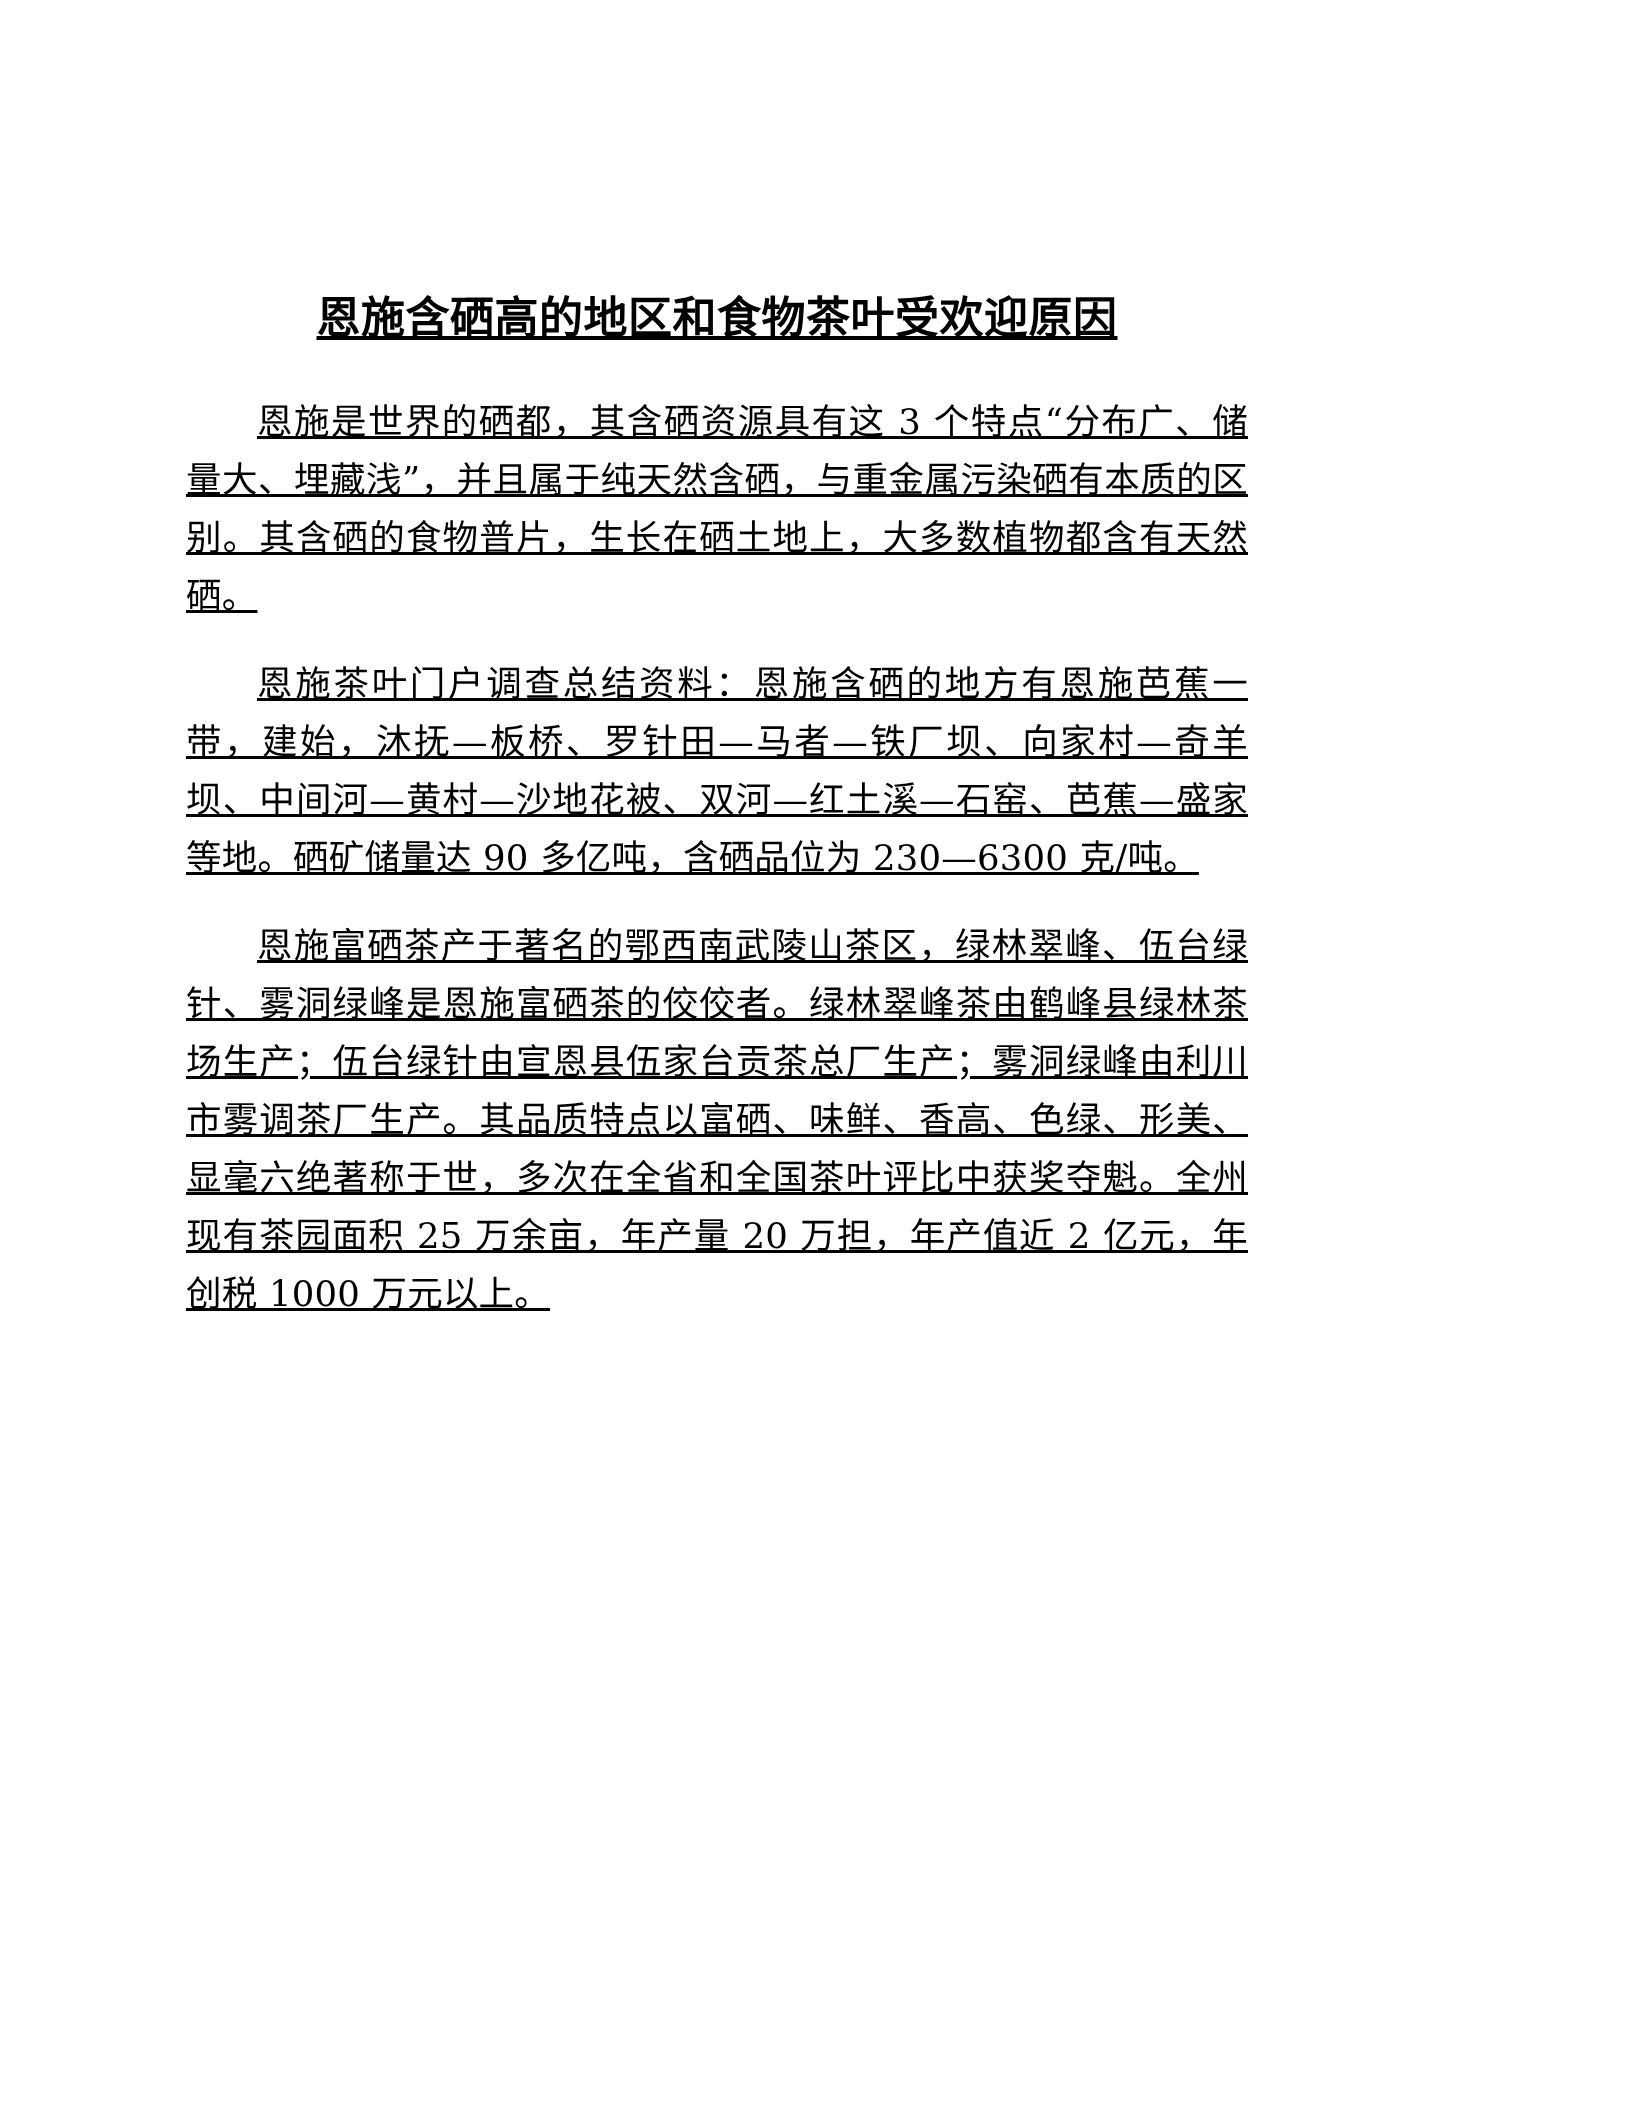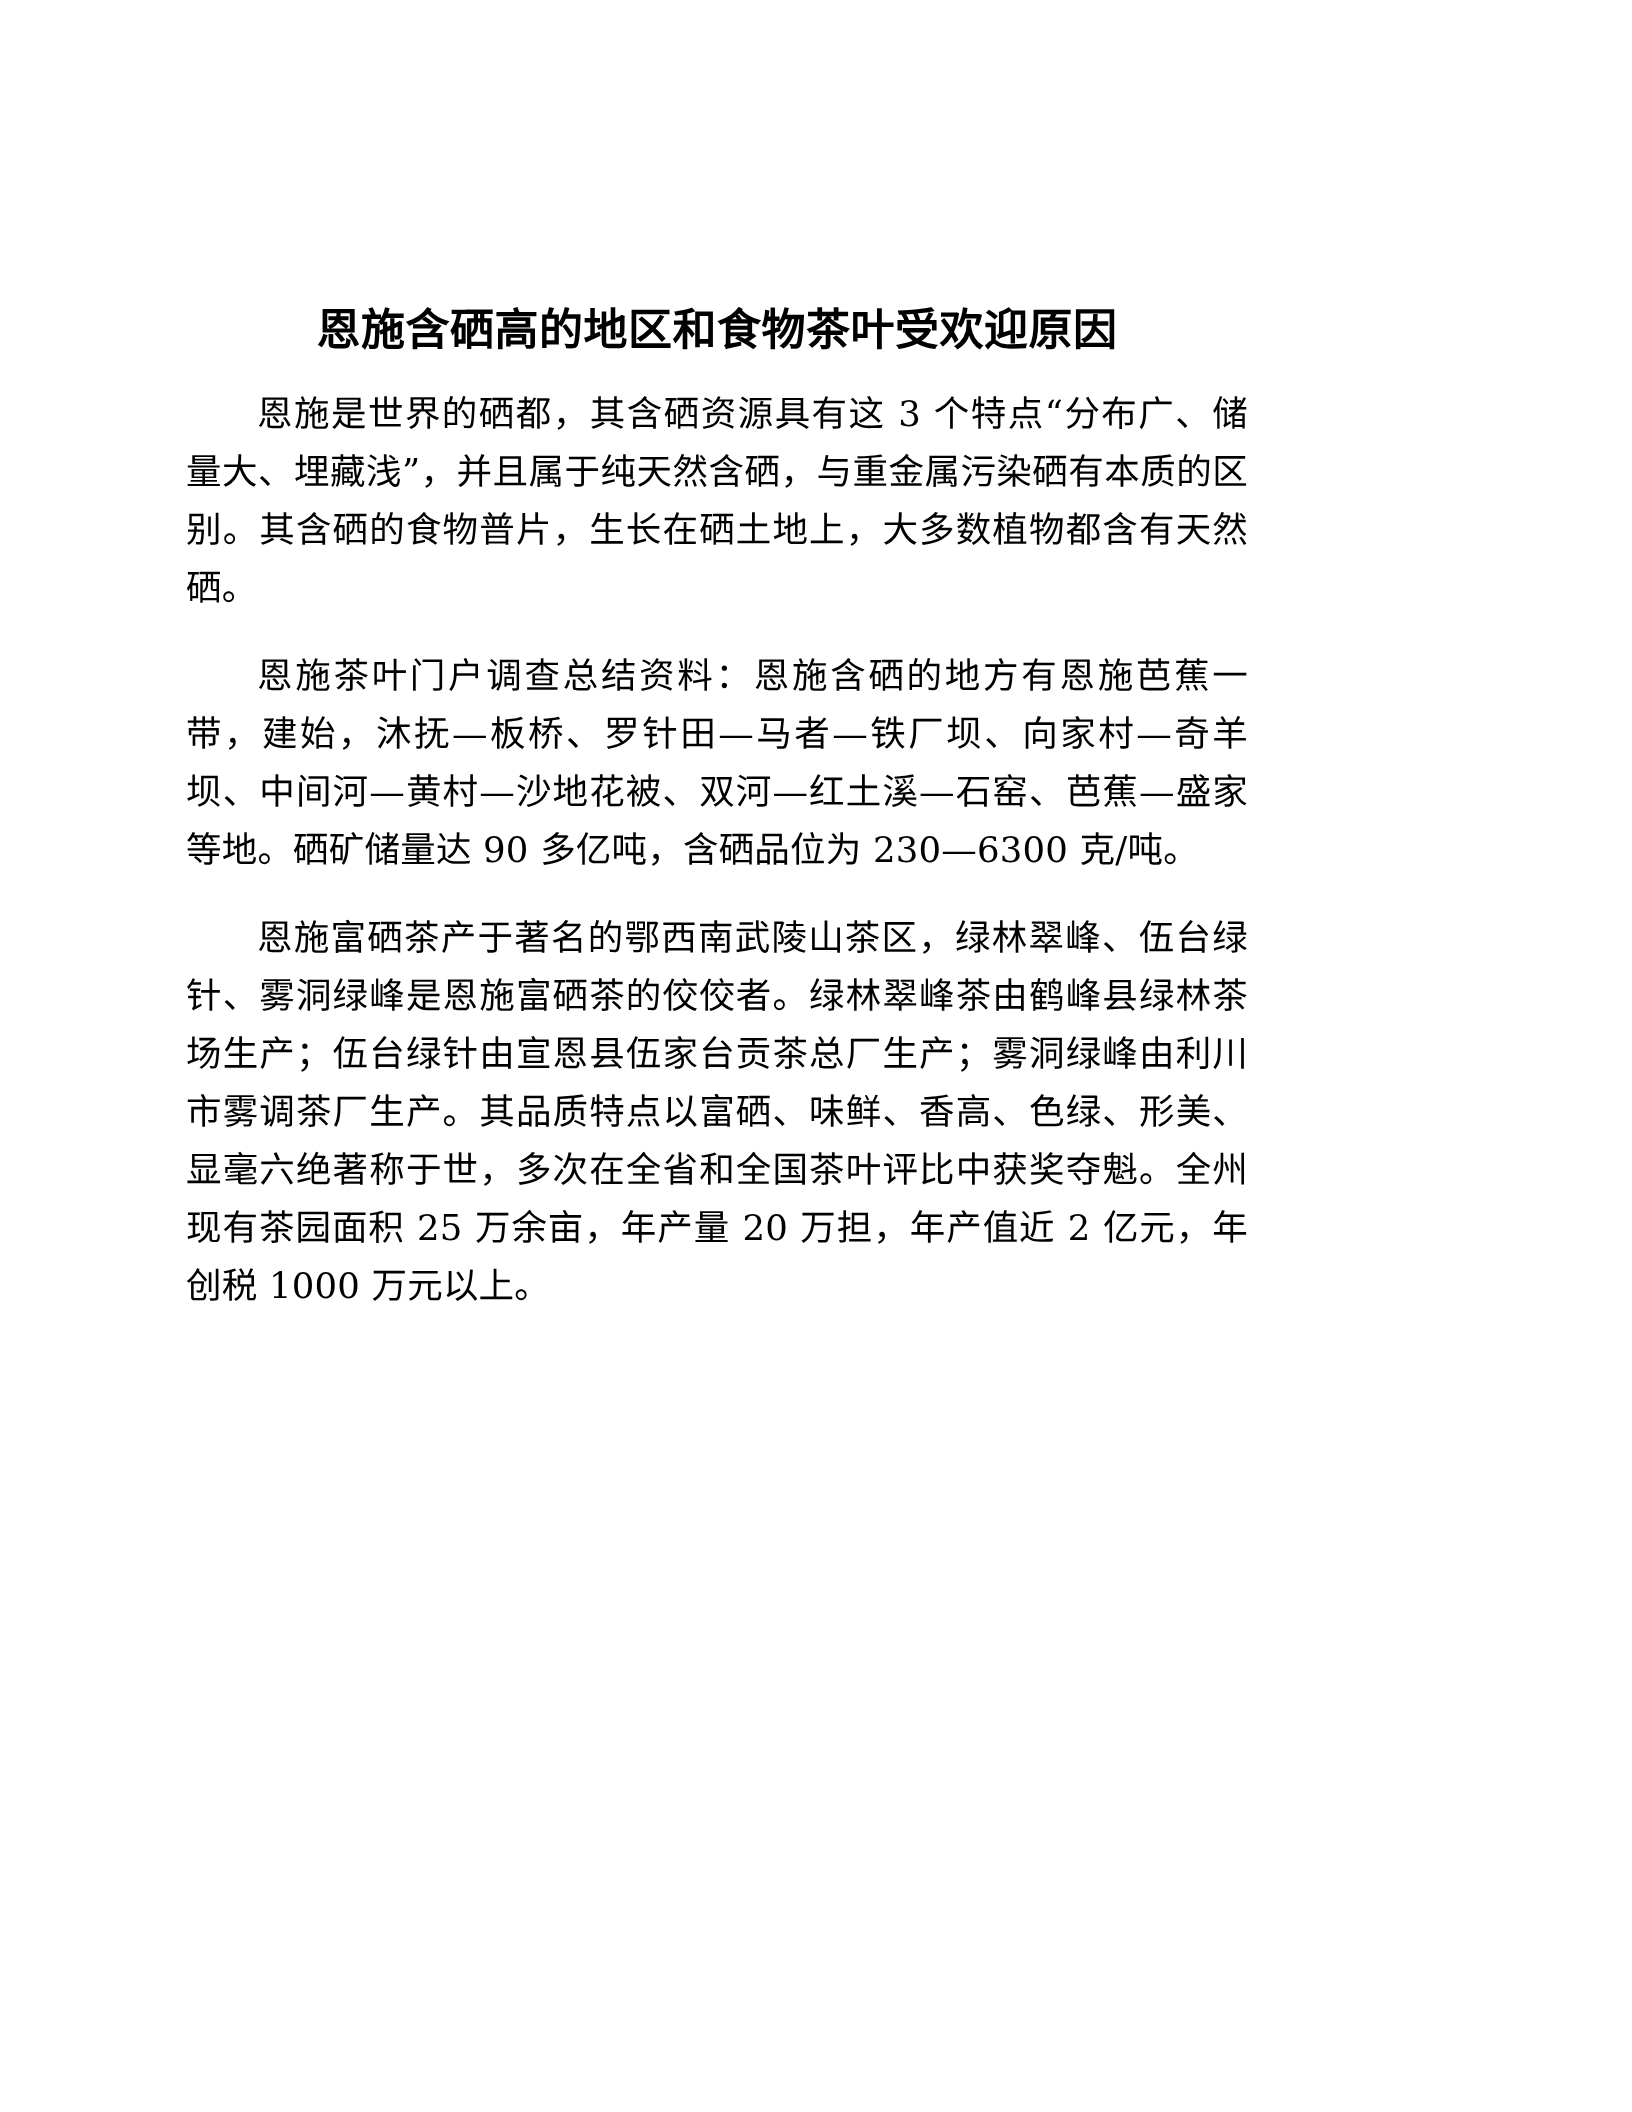--- a/index.html
+++ b/index.html
@@ -20,37 +20,38 @@
     position: relative;
     width: 1632px;
     height: 2112px;
     background: #ffffff;
     box-sizing: border-box;
   }
 
   .page-body {
     position: absolute;
     left: 186px;
-    top: 16px;
+    top: 4px;
     width: 1062px;
+    text-decoration: underline;
   }
 
   .doc-title {
     margin: 0;
     padding-top: 286px;
     text-align: center;
     font-size: 44px;
     font-weight: 700;
     line-height: 1.25;
     letter-spacing: 0.5px;
     font-family: "DejaVu Serif", "Liberation Serif", serif;
   }
 
   .paragraphs {
-    margin-top: 28px;
+    margin-top: 48px;
   }
 
   .para {
     margin: 0 0 30px 0;
     font-size: 35.5px;
     line-height: 58px;
     text-align: justify;
     text-justify: inter-character;
     text-indent: 2em;
     letter-spacing: 0.2px;

